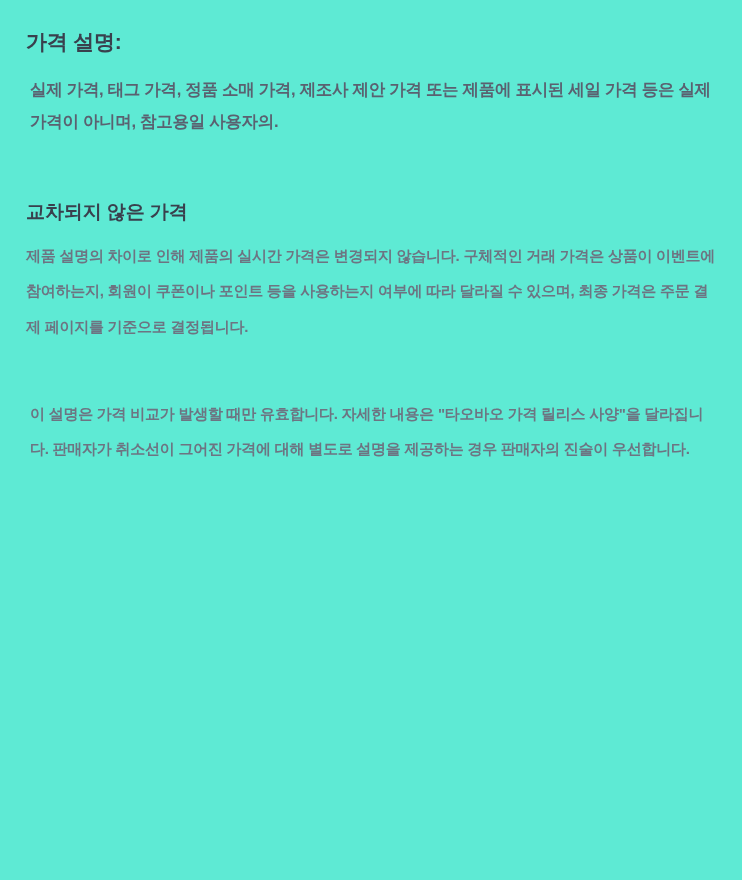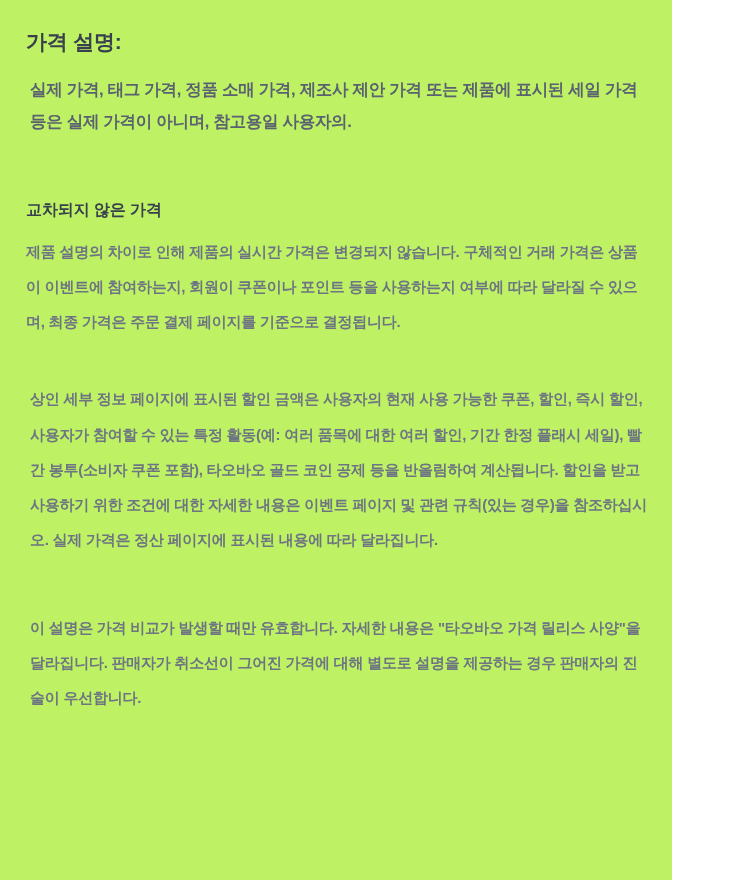--- a/index.html
+++ b/index.html
@@ -8,25 +8,25 @@
     background: #ffffff;
   }
   body {
     width: 750px;
     min-height: 880px;
     font-family: "Liberation Sans", sans-serif;
     color: #5c6270;
     -webkit-font-smoothing: antialiased;
   }
   .page {
-    width: 672px;
+    width: 742px;
     min-height: 880px;
     box-sizing: border-box;
     padding: 18px 24px 20px 26px;
-    background: #bef264;
+    background: #5eead4;
     position: relative;
   }
   .doc-title {
     font-size: 21px;
     font-weight: bold;
     color: #39404d;
     letter-spacing: -0.2px;
     margin: 10px 0 0 0;
     line-height: 1.3;
   }
@@ -40,21 +40,21 @@
   }
   .lead-paragraph {
     font-size: 16.5px;
     font-weight: bold;
     color: #5a6170;
     line-height: 1.95;
     margin: 18px 0 0 4px;
     letter-spacing: -0.3px;
   }
   .sub-heading {
-    font-size: 16px;
+    font-size: 19px;
     font-weight: bold;
     color: #39404d;
     margin: 60px 0 0 0;
     line-height: 1.5;
     letter-spacing: -0.1px;
   }
   .body-paragraph {
     font-size: 15px;
     font-weight: bold;
     color: #6d7482;
@@ -75,17 +75,16 @@
 
   <h1 class="doc-title">가격 설명:</h1>
 
 
   <p class="lead-paragraph">실제 가격, 태그 가격, 정품 소매 가격, 제조사 제안 가격 또는 제품에 표시된 세일 가격 등은 실제 가격이 아니며, 참고용일 사용자의.</p>
 
   <h3 class="sub-heading">교차되지 않은 가격</h3>
 
   <p class="body-paragraph">제품 설명의 차이로 인해 제품의 실시간 가격은 변경되지 않습니다. 구체적인 거래 가격은 상품이 이벤트에 참여하는지, 회원이 쿠폰이나 포인트 등을 사용하는지 여부에 따라 달라질 수 있으며, 최종 가격은 주문 결제 페이지를 기준으로 결정됩니다.</p>
 
-  <p class="body-paragraph indent gap-lg">상인 세부 정보 페이지에 표시된 할인 금액은 사용자의 현재 사용 가능한 쿠폰, 할인, 즉시 할인, 사용자가 참여할 수 있는 특정 활동(예: 여러 품목에 대한 여러 할인, 기간 한정 플래시 세일), 빨간 봉투(소비자 쿠폰 포함), 타오바오 골드 코인 공제 등을 반올림하여 계산됩니다. 할인을 받고 사용하기 위한 조건에 대한 자세한 내용은 이벤트 페이지 및 관련 규칙(있는 경우)을 참조하십시오. 실제 가격은 정산 페이지에 표시된 내용에 따라 달라집니다.</p>
 
   <p class="body-paragraph indent gap-xl">이 설명은 가격 비교가 발생할 때만 유효합니다. 자세한 내용은 "타오바오 가격 릴리스 사양"을 달라집니다. 판매자가 취소선이 그어진 가격에 대해 별도로 설명을 제공하는 경우 판매자의 진술이 우선합니다.</p>
 
 </div>
 
 </body></html>

